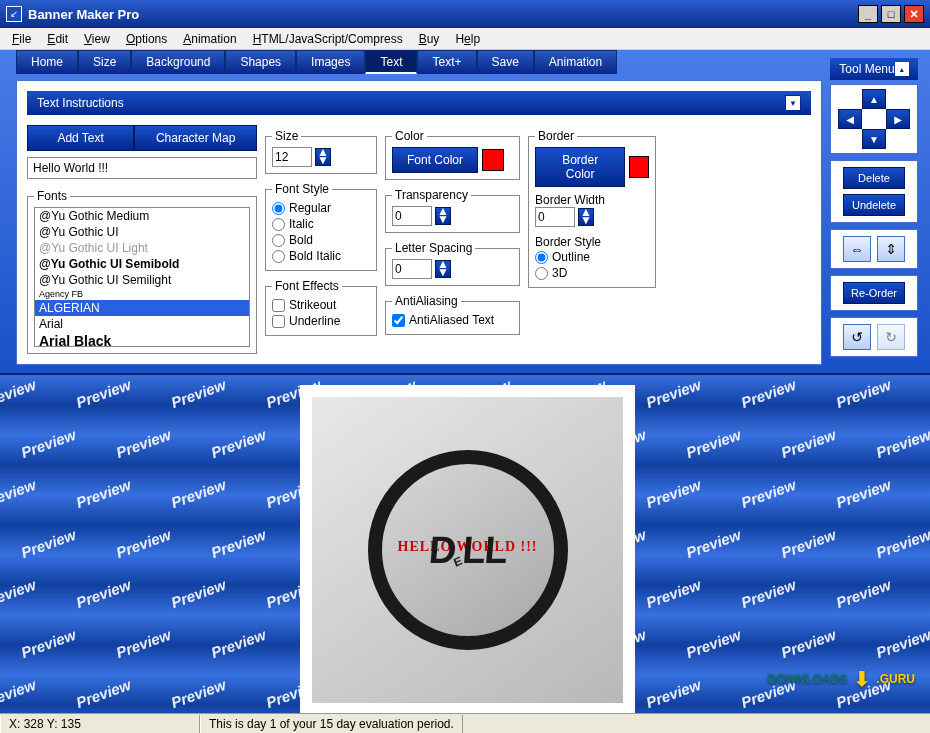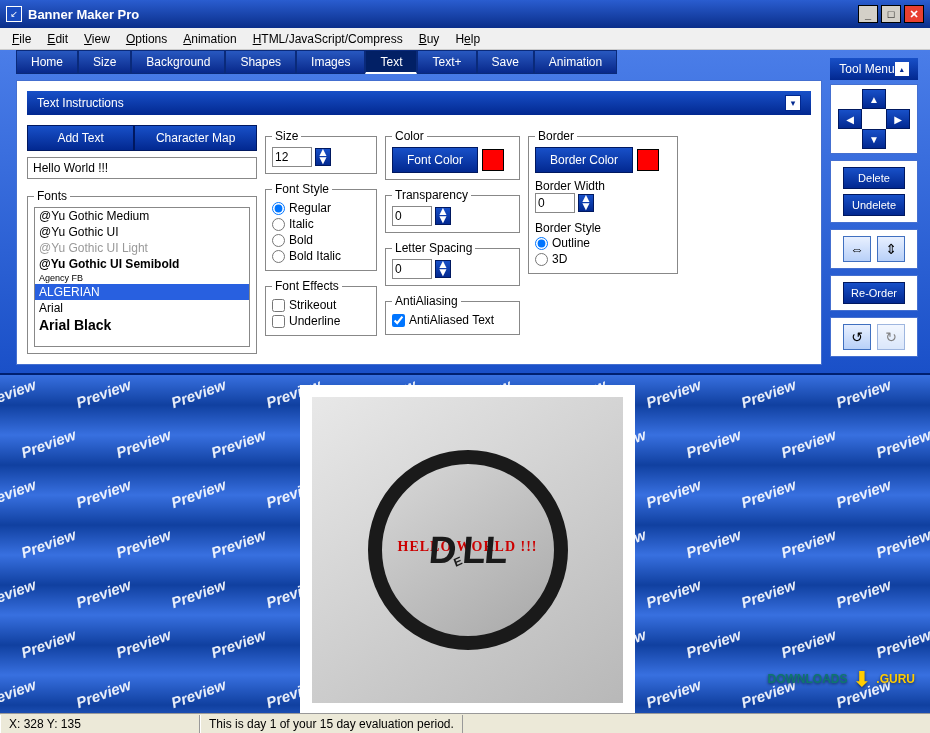--- a/index.html
+++ b/index.html
@@ -129,20 +129,21 @@
           <div class="bbtn" style="flex:1.2">Character Map</div>
         </div>
         <input class="textinput" value="Hello World !!!" style="">
         <fieldset class="fieldset">
           <legend>Fonts</legend>
           <div class="fontlist">
             <div>@Yu Gothic Medium</div>
             <div>@Yu Gothic UI</div>
             <div class="light">@Yu Gothic UI Light</div>
             <div class="bold">@Yu Gothic UI Semibold</div>
+            <div>@Yu Gothic UI Semilight</div>
             <div class="sm">Agency FB</div>
             <div class="sel">ALGERIAN</div>
             <div>Arial</div>
             <div class="bold" style="font-size:14px">Arial Black</div>
           </div>
         </fieldset>
       </div>
 
       <div class="mid-cols" style="width:112px">
         <fieldset class="fieldset">
@@ -217,21 +218,21 @@
         </fieldset>
         <fieldset class="fieldset">
           <legend>AntiAliasing</legend>
           <label class="check">
                   <input type="checkbox" checked="" style="">
                   <span>AntiAliased Text</span>
                 </label>
         </fieldset>
       </div>
 
-      <div class="mid-cols" style="width:150px">
+      <div class="mid-cols" style="width:128px">
         <fieldset class="fieldset">
           <legend>Border</legend>
           <div class="colorbtn-row">
             <div class="bbtn">Border Color</div>
             <div class="color-swatch"></div>
           </div>
           <div style="margin-top:6px">Border Width</div>
           <div class="spinner">
             <input value="0" style="">
             <div class="spin-btns">

